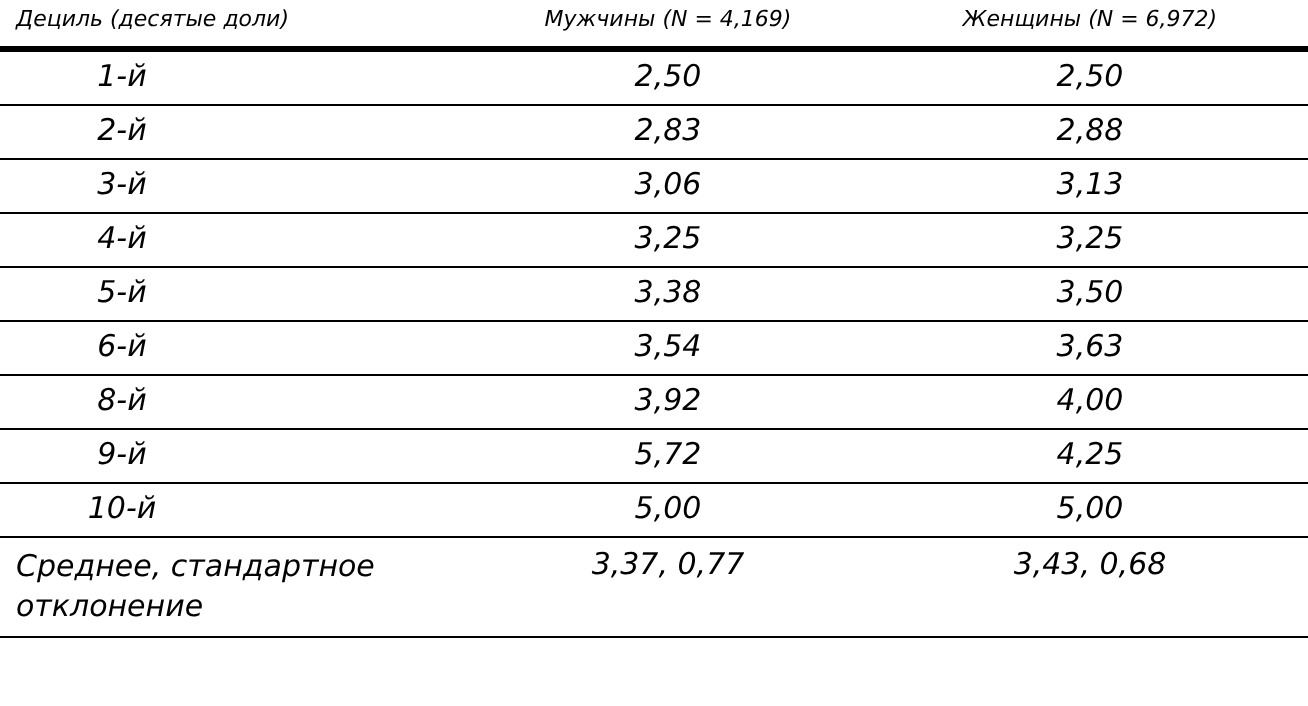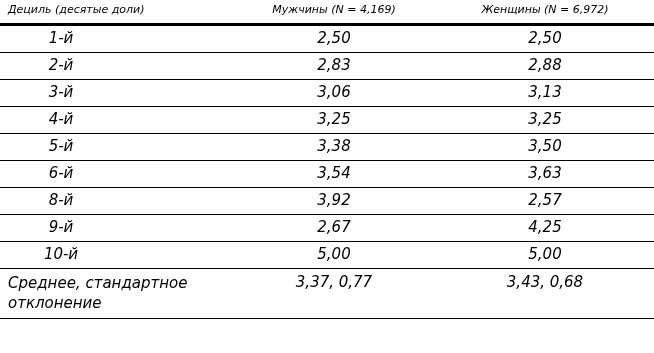--- a/index.html
+++ b/index.html
@@ -148,26 +148,26 @@
       <tr>
         <td class="c-decile">6-й</td>
         <td class="c-men">3,54</td>
         <td class="c-women">3,63</td>
       </tr>
 
 
       <tr>
         <td class="c-decile">8-й</td>
         <td class="c-men">3,92</td>
-        <td class="c-women">2,57</td>
+        <td class="c-women">4,00</td>
       </tr>
 
       <tr>
         <td class="c-decile">9-й</td>
-        <td class="c-men">2,67</td>
+        <td class="c-men">5,72</td>
         <td class="c-women">4,25</td>
       </tr>
 
       <tr>
         <td class="c-decile">10-й</td>
         <td class="c-men">5,00</td>
         <td class="c-women">5,00</td>
       </tr>
 
       <tr class="summary-row">

